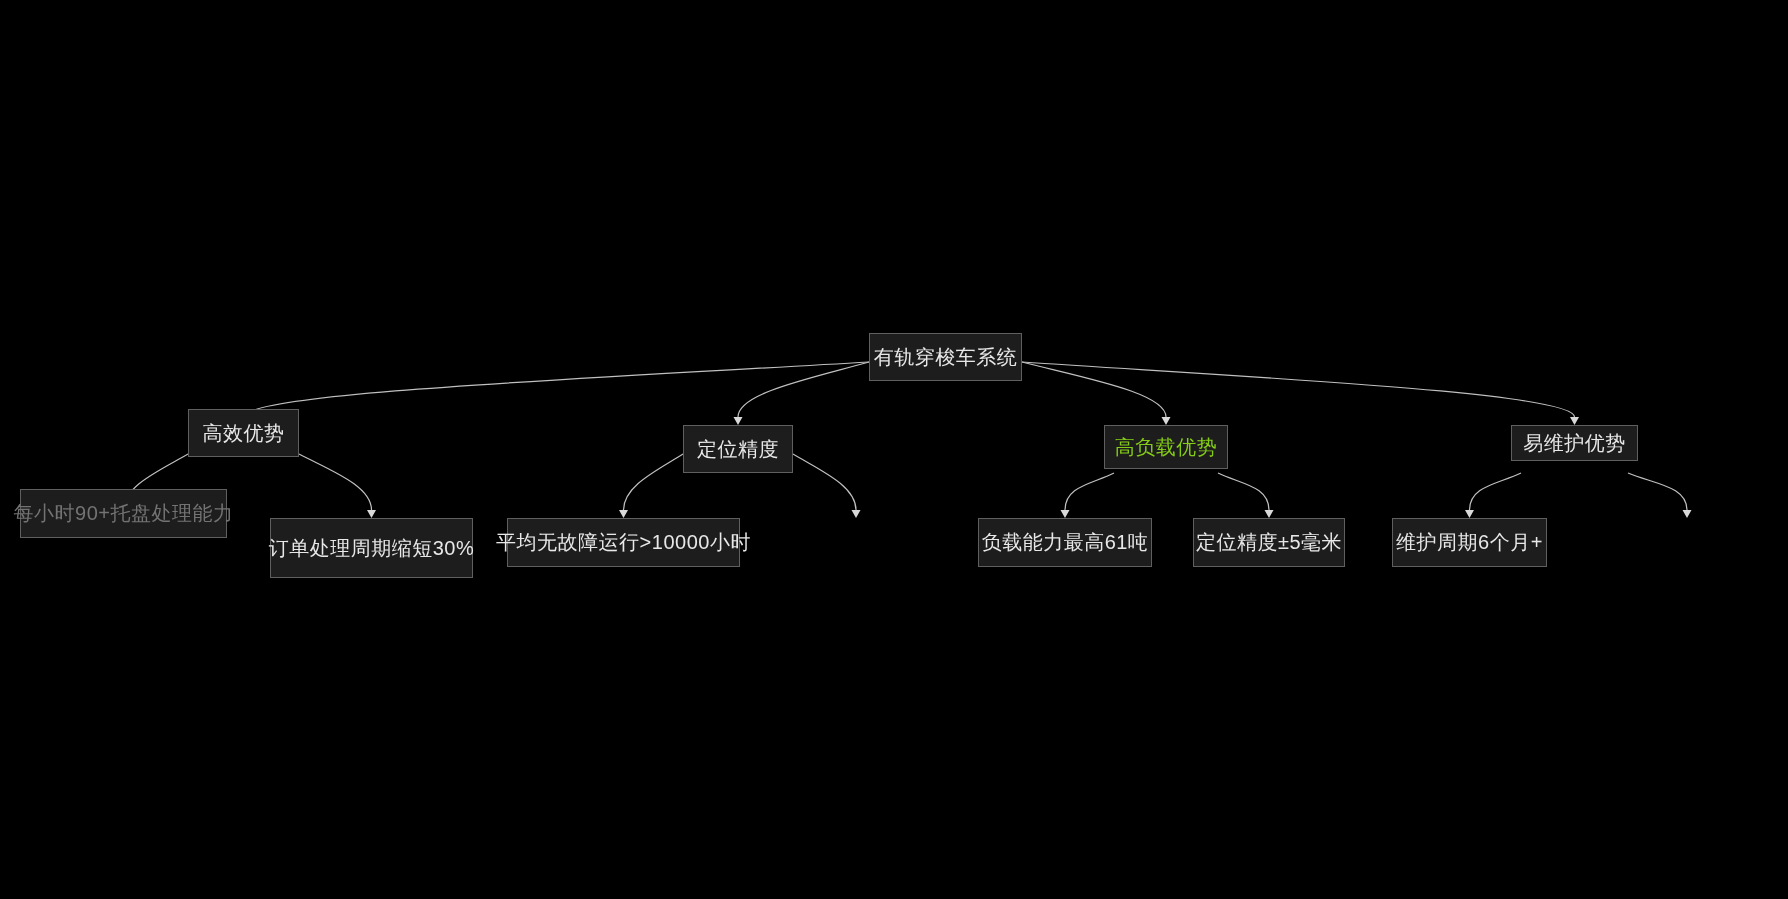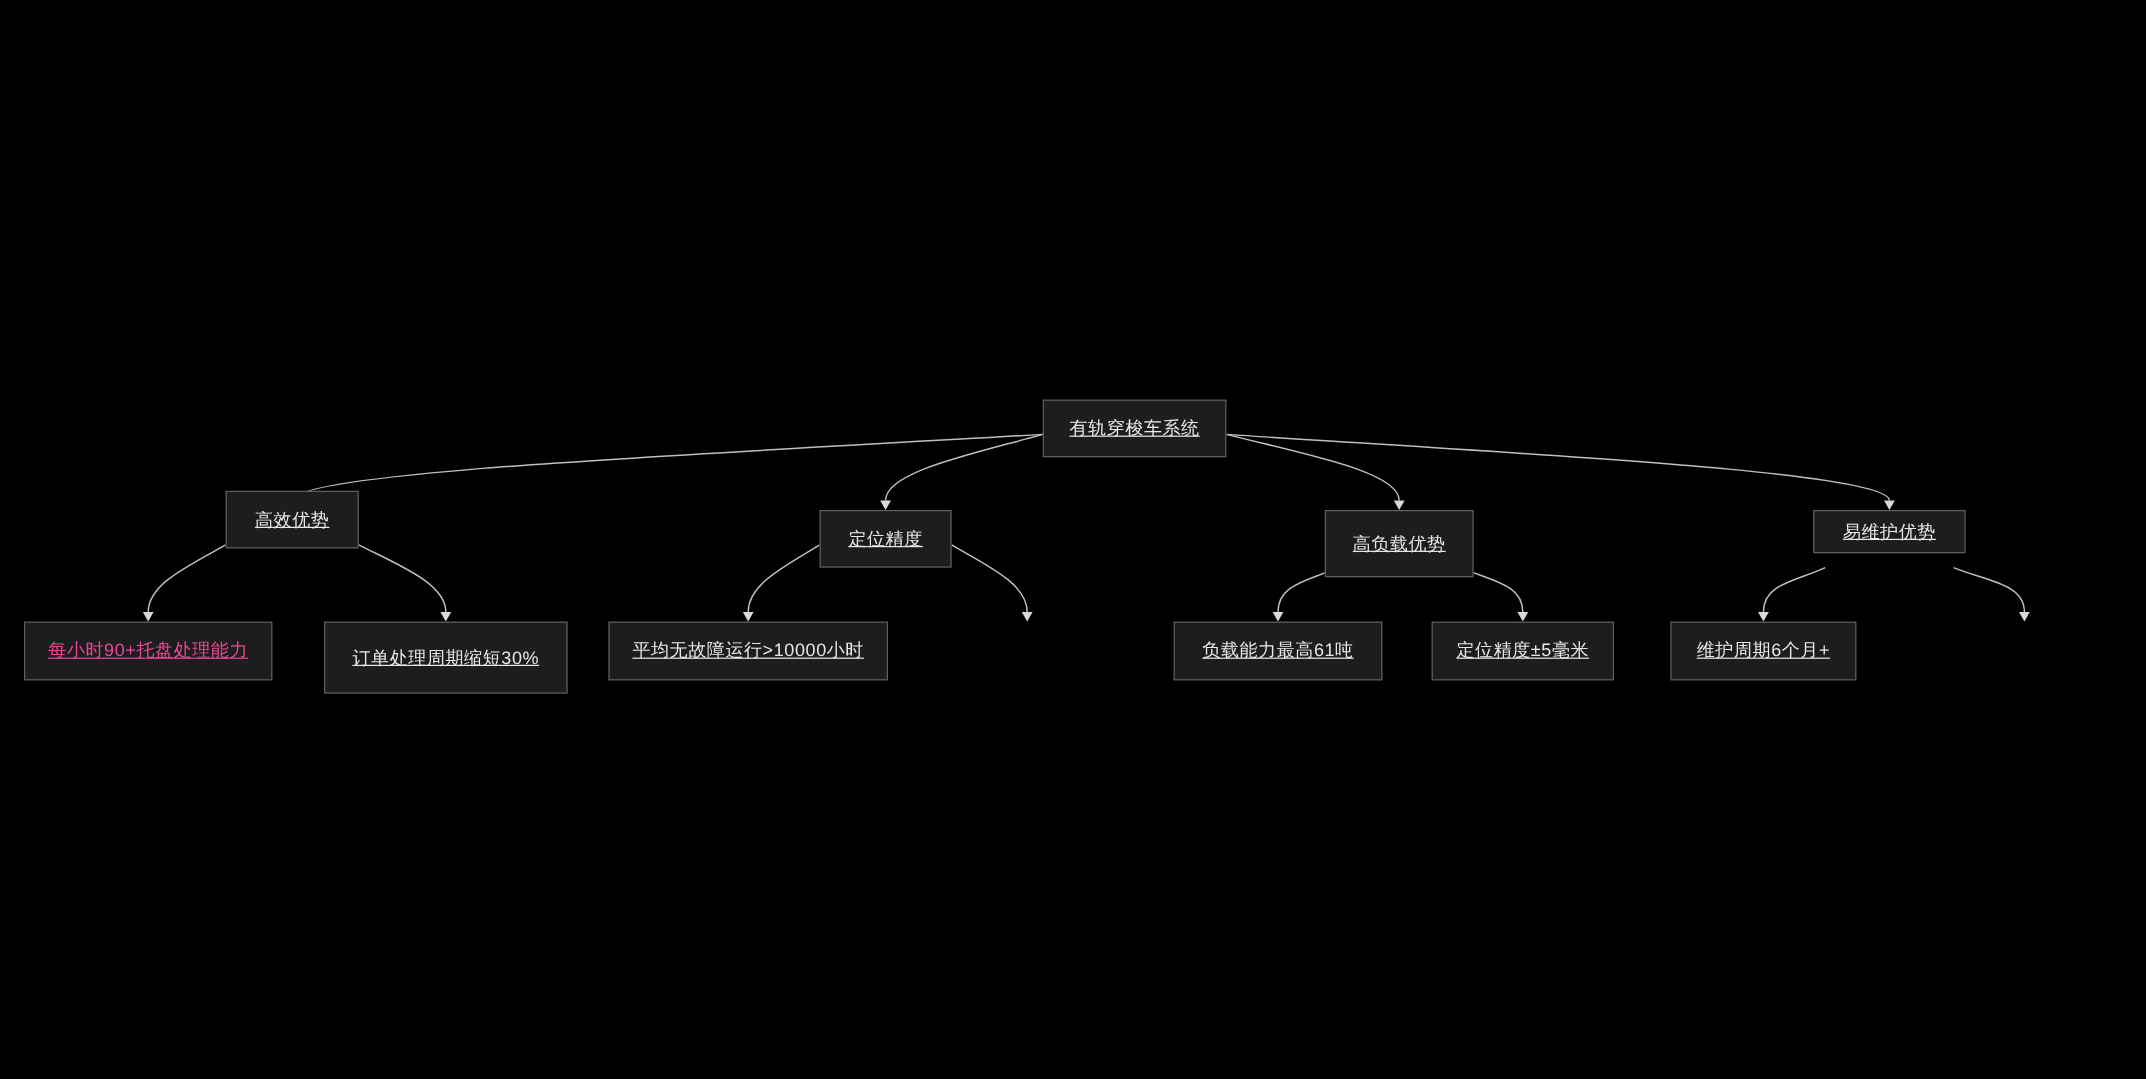--- a/index.html
+++ b/index.html
@@ -27,25 +27,24 @@
   }
   .node {
     position: absolute;
     box-sizing: border-box;
     display: flex;
     align-items: center;
     justify-content: center;
     background: #1d1d1d;
     border: 1px solid #5f5f5f;
     color: #e8e8e8;
-    font-size: 15px;
+    font-size: 20px;
     letter-spacing: 0.5px;
     white-space: nowrap;
     text-align: center;
-    text-decoration: underline;
   }
 </style>
 </head>
 <body style="background: rgb(0, 0, 0);">
 
 <div id="diagram-canvas">
 
   <svg id="edge-layer" width="1788" height="899" viewBox="0 0 1788 899" xmlns="http://www.w3.org/2000/svg">
       <path d="M 869 362 C 587.525 378.5, 243.5 393, 243.5 417" fill="none" stroke="#c0c0c0" stroke-width="1.2"></path>
       <polygon points="239,417 248,417 243.5,425" fill="#d9d9d9"></polygon>
@@ -72,25 +71,25 @@
       <path d="M 1628 473 C 1654.55 484.1, 1687 486, 1687 510" fill="none" stroke="#c0c0c0" stroke-width="1.2"></path>
       <polygon points="1682.5,510 1691.5,510 1687,518" fill="#d9d9d9"></polygon>
     </svg>
 
   <div class="node" style="left: 869px; top: 333px; width: 153px; height: 48px; background: rgb(29, 29, 29); border-color: rgb(95, 95, 95); color: rgb(232, 232, 232);">有轨穿梭车系统</div>
 
   <div class="node" style="left: 188px; top: 409px; width: 111px; height: 48px; background: rgb(29, 29, 29); border-color: rgb(95, 95, 95); color: rgb(232, 232, 232);">高效优势</div>
 
   <div class="node" style="left: 683px; top: 425px; width: 110px; height: 48px; background: rgb(29, 29, 29); border-color: rgb(95, 95, 95); color: rgb(232, 232, 232);">定位精度</div>
 
-  <div class="node" style="left: 1104px; top: 425px; width: 124px; height: 56px; background: rgb(29, 29, 29); border-color: rgb(95, 95, 95); color: #e5e5e5;">高负载优势</div>
+  <div class="node" style="left: 1104px; top: 425px; width: 124px; height: 44px; background: rgb(29, 29, 29); border-color: rgb(95, 95, 95); color: #84cc16;">高负载优势</div>
 
   <div class="node" style="left: 1511px; top: 425px; width: 127px; height: 36px; background: rgb(29, 29, 29); border-color: rgb(95, 95, 95); color: rgb(232, 232, 232);">易维护优势</div>
 
-  <div class="node" style="left: 20px; top: 518px; width: 207px; height: 49px; background: rgb(29, 29, 29); border-color: rgb(95, 95, 95); color: #ec4899;">每小时90+托盘处理能力</div>
+  <div class="node" style="left: 20px; top: 489px; width: 207px; height: 49px; background: rgb(29, 29, 29); border-color: rgb(95, 95, 95); color: #737373;">每小时90+托盘处理能力</div>
 
   <div class="node" style="left: 270px; top: 518px; width: 203px; height: 60px; background: rgb(29, 29, 29); border-color: rgb(95, 95, 95); color: rgb(232, 232, 232);">订单处理周期缩短30%</div>
 
   <div class="node" style="left: 507px; top: 518px; width: 233px; height: 49px; background: rgb(29, 29, 29); border-color: rgb(95, 95, 95); color: rgb(232, 232, 232);">平均无故障运行&gt;10000小时</div>
 
 
   <div class="node" style="left: 978px; top: 518px; width: 174px; height: 49px; background: rgb(29, 29, 29); border-color: rgb(95, 95, 95); color: rgb(232, 232, 232);">负载能力最高61吨</div>
 
   <div class="node" style="left: 1193px; top: 518px; width: 152px; height: 49px; background: rgb(29, 29, 29); border-color: rgb(95, 95, 95); color: rgb(232, 232, 232);">定位精度±5毫米</div>
 

